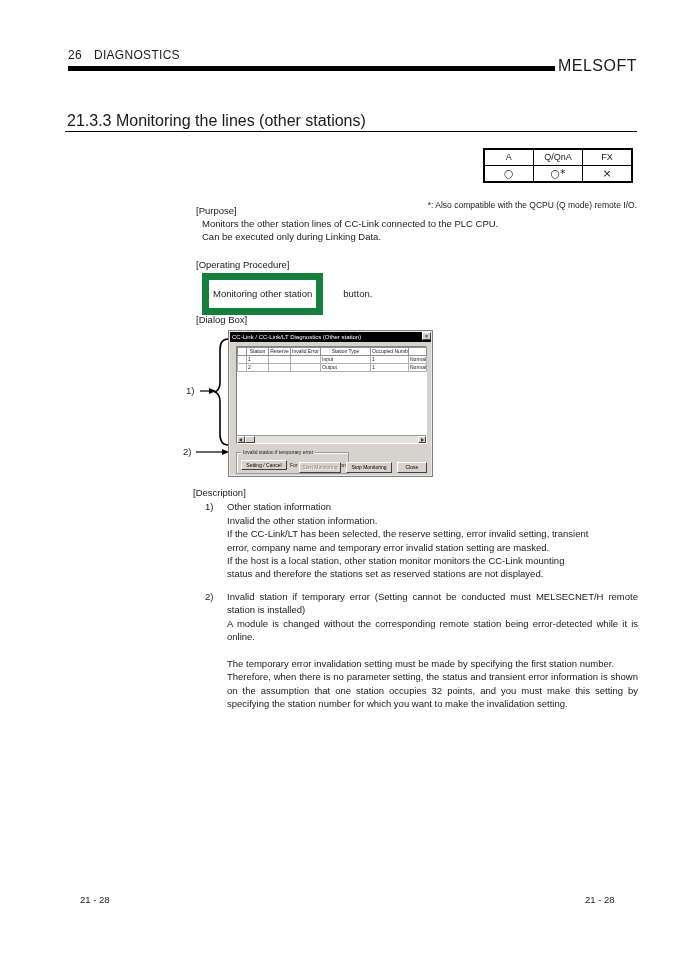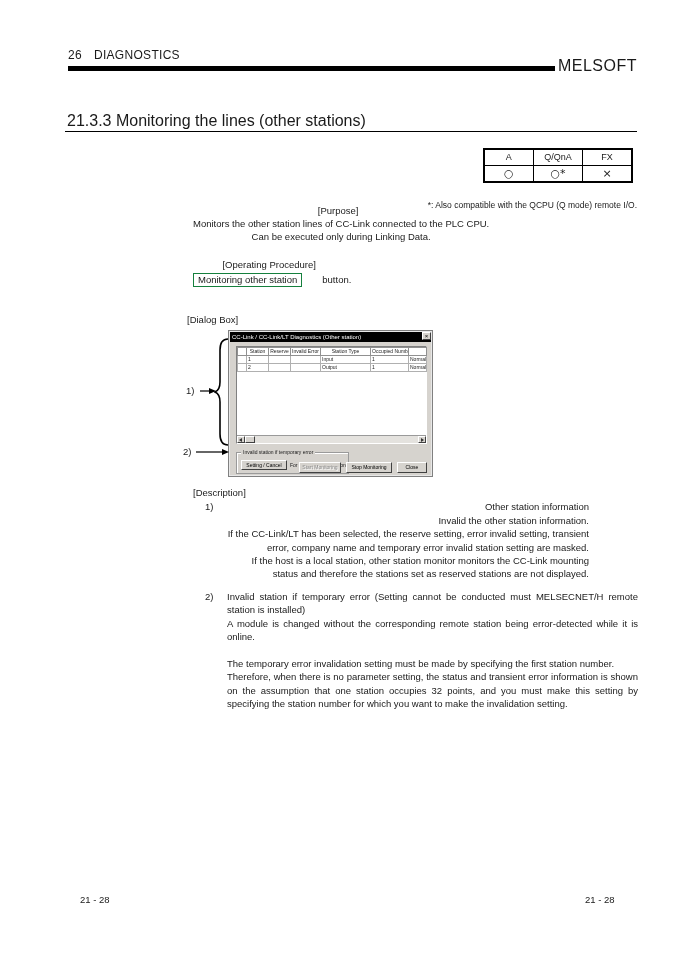--- a/index.html
+++ b/index.html
@@ -16,23 +16,23 @@
   .sec-title { position:absolute; left:67px; top:112px; font-size:16px; }
   .sec-rule { position:absolute; left:65px; top:131px; width:572px; height:1px; background:#000; }
 
   
   .compat { position:absolute; left:483px; top:148px; width:150px; border-collapse:collapse; border:2px solid #000; }
   .compat td { border:1px solid #000; width:50px; height:16px; text-align:center; font-size:9px; }
   .compat .mark { font-family:"DejaVu Sans", sans-serif; font-size:11px; height:17px; }
   .compat-note { position:absolute; right:63px; top:200px; font-size:8.5px; }
 
   
-  .blk { position:absolute; left:187px; font-size:9.5px; line-height:13px;text-align:center; }
+  .blk { position:absolute; left:196px; font-size:9.5px; line-height:13px; }
   .blk .ind { padding-left:6px; }
-  .boxed-btn { display:inline-block; border:1px solid #15803d; padding:0 4px; line-height:12px; }
+  .boxed-btn { display:inline-block; border:7px solid #15803d; padding:8px 4px; line-height:12px; }
   .btn-suffix { margin-left:20px; }
 
   
   .dlg { position:absolute; left:228px; top:330px; width:205px; height:147px;
          background:#d6d3ce; border:1px solid #808080; box-shadow:0 0 0 1px #e8e8e8 inset; }
   .dlg-title { position:absolute; left:1px; top:1px; right:1px; height:10px; background:#000;
                color:#fff; font-size:6px; line-height:10px; padding-left:2px; white-space:nowrap; overflow:hidden; }
   .dlg-close { position:absolute; right:1px; top:1px; width:9px; height:8px; background:#d6d3ce;
                border:1px solid; border-color:#fff #404040 #404040 #fff; font-size:6px; line-height:6px;
                text-align:center; color:#000; }
@@ -68,21 +68,21 @@
   
   .callout { position:absolute; font-size:9.5px; }
   .co-1 { left:186px; top:385px; }
   .co-2 { left:183px; top:446px; }
   .arr { position:absolute; }
 
   
   .desc { position:absolute; left:193px; top:486px; width:445px; font-size:9.5px; line-height:13.4px; }
   .desc-item { display:flex; margin-top:1px; }
   .desc-num { width:34px; flex:none; padding-left:12px; }
-  .desc-body1 { width:362px;text-align:right; }
+  .desc-body1 { width:362px; }
   .desc-body2 { width:411px; text-align:justify; }
   .desc p { margin:0; }
   .gap-top { margin-top:13.4px !important; }
   .item2 { margin-top:9px; }
 
   
   .foot { position:absolute; top:894px; font-size:9.5px; }
   .foot-l { left:80px; }
   .foot-r { left:585px; }
 </style>

